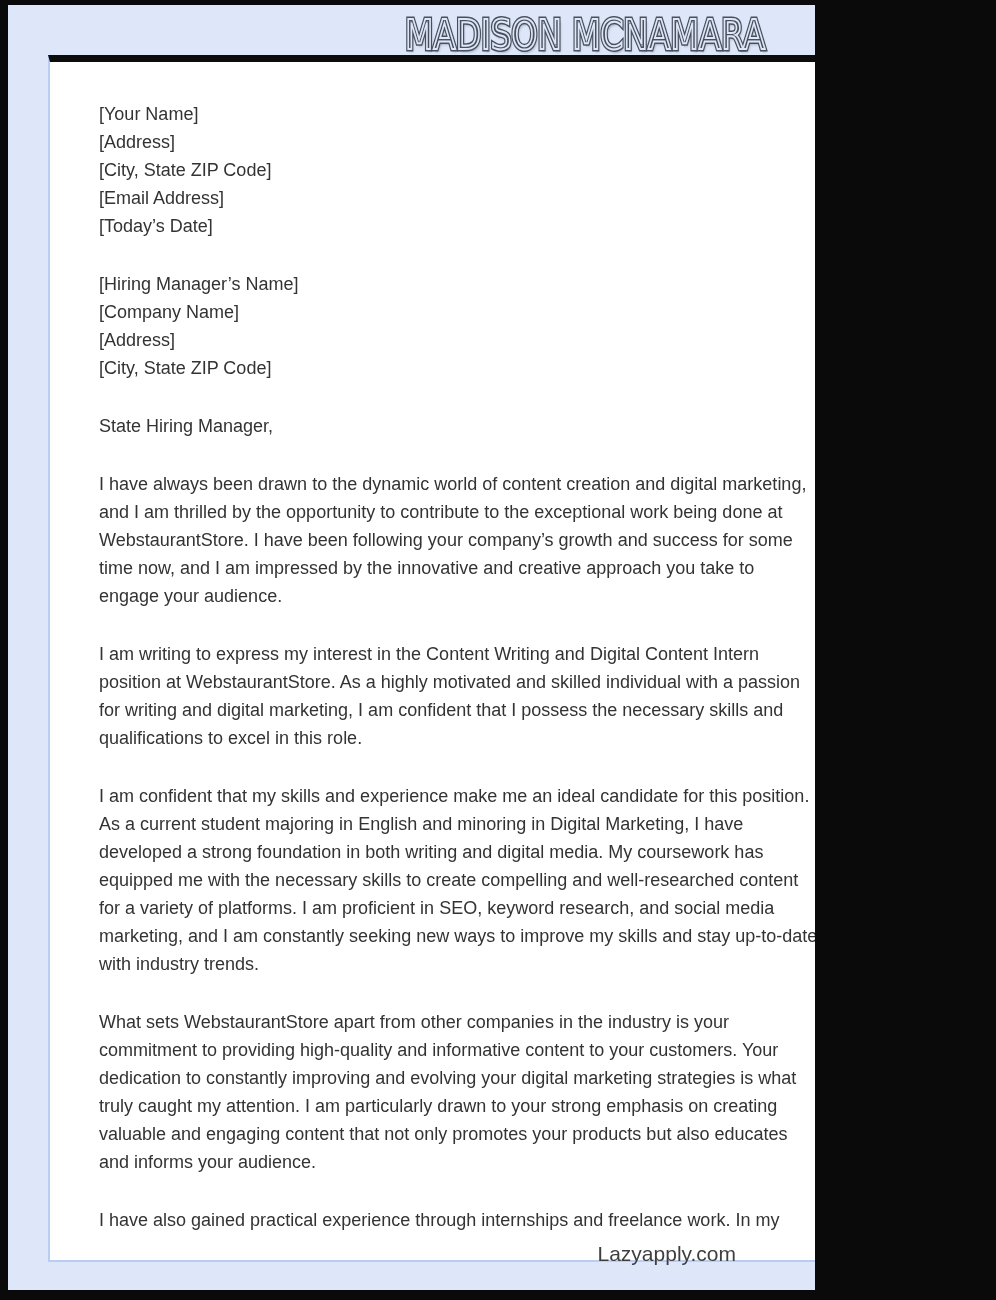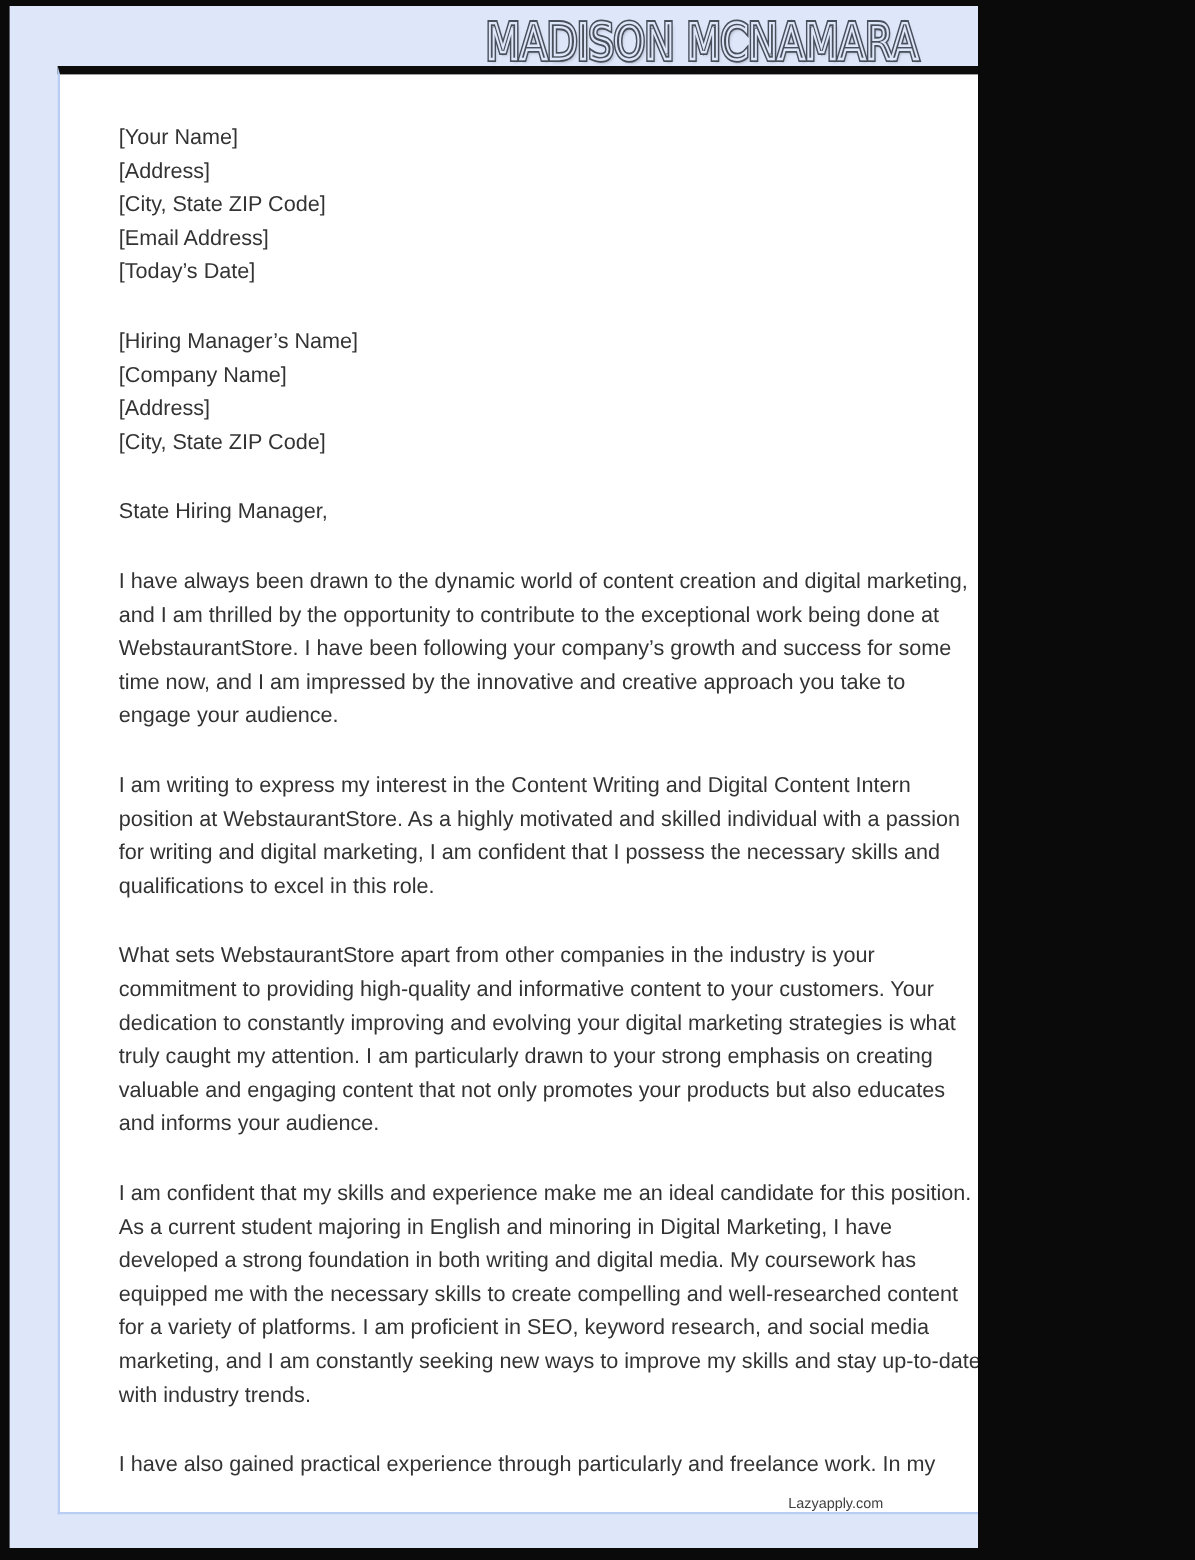--- a/index.html
+++ b/index.html
@@ -71,21 +71,21 @@
   .block {
     white-space: pre-line;
     margin: 0 0 30px 0;
   }
   .block:last-child { margin-bottom: 0; }
 
   .watermark {
     position: absolute;
     top: 1240px;
     right: 79px;
-    font-size: 12px;
+    font-size: 21px;
     line-height: 17px;
     color: #3f3f3f;
   }
 </style>
 </head>
 <body>
 
 <div class="frame">
   <div class="canvas">
 
@@ -109,32 +109,32 @@
       <div class="block">State Hiring Manager,</div>
       <div class="block">I have always been drawn to the dynamic world of content creation and digital marketing,
 and I am thrilled by the opportunity to contribute to the exceptional work being done at
 WebstaurantStore. I have been following your company’s growth and success for some
 time now, and I am impressed by the innovative and creative approach you take to
 engage your audience.</div>
       <div class="block">I am writing to express my interest in the Content Writing and Digital Content Intern
 position at WebstaurantStore. As a highly motivated and skilled individual with a passion
 for writing and digital marketing, I am confident that I possess the necessary skills and
 qualifications to excel in this role.</div>
-      <div class="block">What sets WebstaurantStore apart from other companies in the industry is your
-commitment to providing high-quality and informative content to your customers. Your
-dedication to constantly improving and evolving your digital marketing strategies is what
-truly caught my attention. I am particularly drawn to your strong emphasis on creating
-valuable and engaging content that not only promotes your products but also educates
-and informs your audience.</div>
       <div class="block">I am confident that my skills and experience make me an ideal candidate for this position.
 As a current student majoring in English and minoring in Digital Marketing, I have
 developed a strong foundation in both writing and digital media. My coursework has
 equipped me with the necessary skills to create compelling and well-researched content
 for a variety of platforms. I am proficient in SEO, keyword research, and social media
 marketing, and I am constantly seeking new ways to improve my skills and stay up-to-date
 with industry trends.</div>
-      <div class="block">I have also gained practical experience through particularly and freelance work. In my</div>
+      <div class="block">What sets WebstaurantStore apart from other companies in the industry is your
+commitment to providing high-quality and informative content to your customers. Your
+dedication to constantly improving and evolving your digital marketing strategies is what
+truly caught my attention. I am particularly drawn to your strong emphasis on creating
+valuable and engaging content that not only promotes your products but also educates
+and informs your audience.</div>
+      <div class="block">I have also gained practical experience through internships and freelance work. In my</div>
     </div>
 
     <div class="watermark">Lazyapply.com</div>
 
   </div>
 </div>
 
 </body></html>

